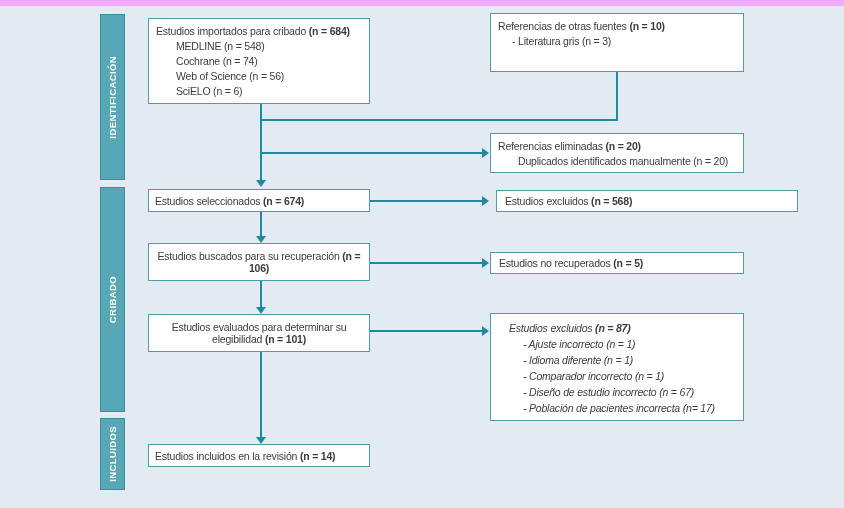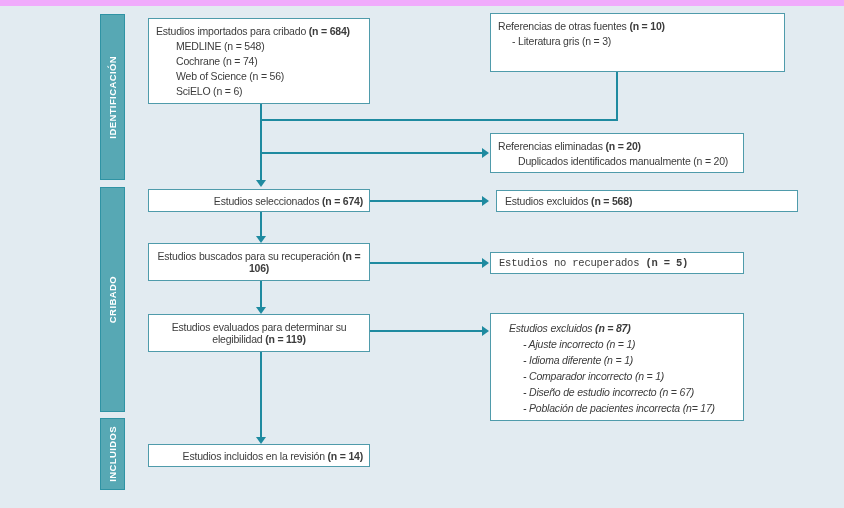--- a/index.html
+++ b/index.html
@@ -12,21 +12,21 @@
   .stage{position:relative;width:844px;height:508px;overflow:hidden;background:#f0abfc;}
   .panel{position:absolute;left:0;top:6px;width:844px;height:502px;background:var(--background);}
   .side{position:absolute;width:25px;background:var(--sidebar-fill);border:1px solid var(--sidebar-border);
         display:flex;align-items:center;justify-content:center;z-index:2;box-sizing:border-box;}
   .vtext{writing-mode:vertical-rl;transform:rotate(180deg);color:var(--sidebar-text);
          font-size:9.5px;font-weight:bold;letter-spacing:0.4px;white-space:nowrap;}
   .box{position:absolute;background:var(--box-fill);border:1px solid var(--box-border);
        box-sizing:border-box;color:var(--text);font-size:10.5px;letter-spacing:-0.2px;z-index:2;}
   .box .ln{white-space:nowrap;line-height:15px;}
   .pad{padding:5px 7px;}
-  .center{display:flex;align-items:center;justify-content:flex-end;text-align:center;padding:2px 6px;}
+  .center{display:flex;align-items:center;justify-content:flex-start;text-align:center;padding:2px 6px;}
   .leftline{display:flex;align-items:center;justify-content:flex-start;padding:2px 8px;white-space:nowrap;}
   .ind20{padding-left:20px;}
   .ind14{padding-left:14px;}
   .b{font-weight:bold;}
   .vline{position:absolute;width:2px;background:var(--arrow);z-index:1;}
   .hline{position:absolute;height:2px;background:var(--arrow);z-index:1;}
   .adown{position:absolute;width:0;height:0;border-left:5px solid transparent;
          border-right:5px solid transparent;border-top:7px solid var(--arrow);z-index:1;}
   .aright{position:absolute;width:0;height:0;border-top:5px solid transparent;
           border-bottom:5px solid transparent;border-left:7px solid var(--arrow);z-index:1;}
@@ -48,21 +48,21 @@
   </div>
 
   <div class="box pad" style="left:148px;top:18px;width:222px;height:86px;">
     <div class="ln"><span>Estudios importados para cribado</span> <span class="b">(n = 684)</span></div>
     <div class="ln ind20">MEDLINE (n = 548)</div>
     <div class="ln ind20">Cochrane (n = 74)</div>
     <div class="ln ind20">Web of Science (n = 56)</div>
     <div class="ln ind20">SciELO (n = 6)</div>
   </div>
 
-  <div class="box pad" style="left:490px;top:13px;width:295px;height:59px;">
+  <div class="box pad" style="left:490px;top:13px;width:254px;height:59px;">
     <div class="ln"><span>Referencias de otras fuentes</span> <span class="b">(n = 10)</span></div>
     <div class="ln ind14">- Literatura gris (n = 3)</div>
   </div>
 
   <div class="box pad" style="left:490px;top:133px;width:254px;height:40px;">
     <div class="ln"><span>Referencias eliminadas</span> <span class="b">(n = 20)</span></div>
     <div class="ln ind20">Duplicados identificados manualmente (n = 20)</div>
   </div>
 
   <div class="box center" style="left:148px;top:189px;width:222px;height:23px;">
@@ -70,26 +70,26 @@
   </div>
 
   <div class="box leftline" style="left:464px;top:190px;width:302px;height:22px;margin-left:32px;">
     <div><span>Estudios excluidos</span> <span class="b">(n = 568)</span></div>
   </div>
 
   <div class="box center" style="left:148px;top:243px;width:222px;height:38px;">
     <div><span>Estudios buscados para su recuperación</span> <span class="b">(n = 106)</span></div>
   </div>
 
-  <div class="box leftline" style="left:490px;top:252px;width:254px;height:22px;font-family:Liberation Mono, monospace;">
+  <div class="box leftline" style="left:490px;top:252px;width:254px;height:22px;">
     <div><span>Estudios no recuperados</span> <span class="b">(n = 5)</span></div>
   </div>
 
   <div class="box center" style="left:148px;top:314px;width:222px;height:38px;">
-    <div><span>Estudios evaluados para determinar su elegibilidad</span> <span class="b">(n = 119)</span></div>
+    <div><span>Estudios evaluados para determinar su elegibilidad</span> <span class="b">(n = 101)</span></div>
   </div>
 
   <div class="box" style="left:490px;top:313px;width:254px;height:108px;padding:6px 18px;font-style:italic;">
     <div class="ln" style="line-height:16px;"><span>Estudios excluidos</span> <span class="b">(n = 87)</span></div>
     <div class="ln ind14" style="line-height:16px;">- Ajuste incorrecto (n = 1)</div>
     <div class="ln ind14" style="line-height:16px;">- Idioma diferente (n = 1)</div>
     <div class="ln ind14" style="line-height:16px;">- Comparador incorrecto (n = 1)</div>
     <div class="ln ind14" style="line-height:16px;">- Diseño de estudio incorrecto (n = 67)</div>
     <div class="ln ind14" style="line-height:16px;">- Población de pacientes incorrecta (n= 17)</div>
   </div>

